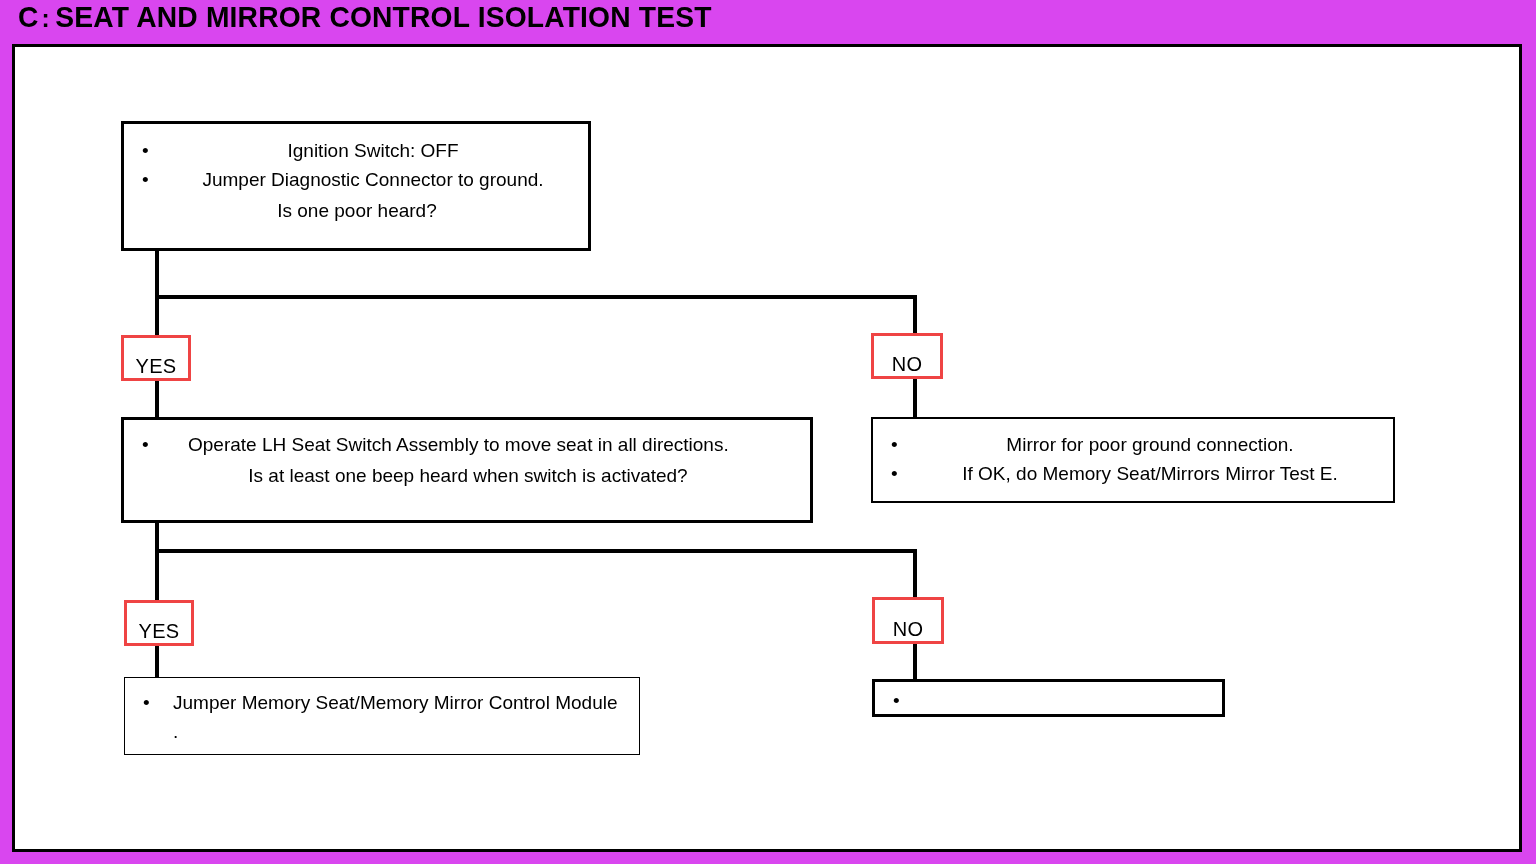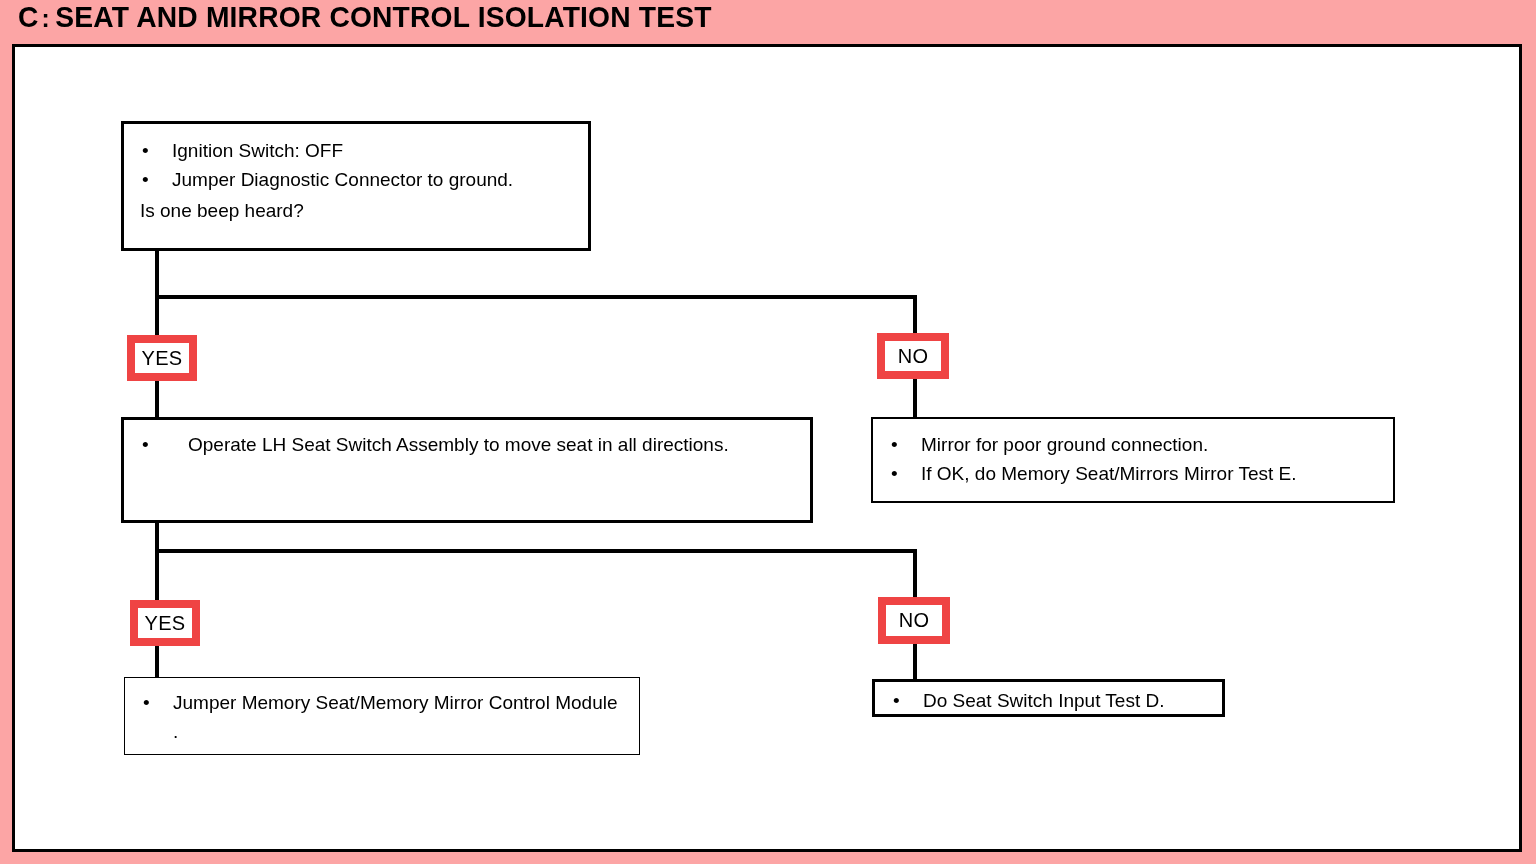--- a/index.html
+++ b/index.html
@@ -9,21 +9,21 @@
     background: #ffffff;
   }
   body {
     font-family: "Liberation Sans", sans-serif;
     color: #000000;
   }
   #page {
     position: relative;
     width: 1536px;
     height: 864px;
-    background: #fca5a5;
+    background: #d946ef;
     overflow: hidden;
     text-decoration: underline;
   }
 
   
   #title {
     position: absolute;
     left: 18px;
     top: 0px;
     width: 1000px;
@@ -60,28 +60,27 @@
     border: 3px solid #000000;
   }
   .box.thin { border: 2px solid #000000; }
   .box.faint { border: 1px solid #000000; }
 
   
   .label-box {
     position: absolute;
     box-sizing: border-box;
     background: #ffffff;
-    border: 8px solid #ef4444;
+    border: 3px solid #ef4444;
     display: flex;
-    align-items: center;
+    align-items: flex-end;
     justify-content: center;
     font-size: 20px;
     font-weight: normal;
     letter-spacing: 0.3px;
-    margin-left: 6px;
   }
 
   
   .vline {
     position: absolute;
     background: #000000;
     width: 4px;
   }
   .hline {
     position: absolute;
@@ -116,21 +115,21 @@
   .bullet-text.justify {
     text-align: justify;
     text-align-last: left;
     margin-left: 16px;
   }
   .question {
     margin-top: 2px;
     padding-left: 2px;
   }
 
-  .nowrap { white-space: nowrap; }
+  .nowrap { white-space: nowrap; text-align: center; }
 </style>
 </head>
 <body>
 
 <div id="page">
 
   <div id="title">
     <span class="t-letter">C</span><span class="t-colon">:</span><span class="t-main">SEAT AND MIRROR CONTROL ISOLATION TEST</span>
   </div>
 
@@ -157,37 +156,38 @@
     <div class="box" style="left:106px; top:74px; width:470px; height:130px;">
       <div class="content">
         <div class="bullet-row">
           <span class="bullet-dot">•</span>
           <span class="bullet-text nowrap">Ignition Switch:  OFF</span>
         </div>
         <div class="bullet-row">
           <span class="bullet-dot">•</span>
           <span class="bullet-text nowrap">Jumper Diagnostic Connector to ground.</span>
         </div>
-        <div class="question nowrap">Is one beep heard?</div>
+        <div class="question nowrap">Is one poor heard?</div>
       </div>
     </div>
 
     <div class="label-box" style="left:106px; top:288px; width:70px; height:46px;">
       <span>YES</span>
     </div>
     <div class="label-box" style="left:856px; top:286px; width:72px; height:46px;">
       <span>NO</span>
     </div>
 
     <div class="box" style="left:106px; top:370px; width:692px; height:106px;">
       <div class="content" style="padding-top:10px;">
         <div class="bullet-row">
           <span class="bullet-dot">•</span>
           <span class="bullet-text justify">Operate LH Seat Switch Assembly to move seat in all directions.</span>
         </div>
+        <div class="question nowrap">Is at least one beep heard when switch is activated?</div>
       </div>
     </div>
 
     <div class="box thin" style="left:856px; top:370px; width:524px; height:86px;">
       <div class="content" style="padding-top:11px;">
         <div class="bullet-row">
           <span class="bullet-dot">•</span>
           <span class="bullet-text nowrap">Mirror for poor ground connection.</span>
         </div>
         <div class="bullet-row">
@@ -210,19 +210,18 @@
           <span class="bullet-dot">•</span>
           <span class="bullet-text">Jumper Memory Seat/Memory Mirror Control Module .</span>
         </div>
       </div>
     </div>
 
     <div class="box" style="left:857px; top:632px; width:353px; height:38px;">
       <div class="content" style="padding:4px 10px 4px 14px;">
         <div class="bullet-row">
           <span class="bullet-dot">•</span>
-          <span class="bullet-text nowrap">Do Seat Switch Input Test D.</span>
         </div>
       </div>
     </div>
 
   </div>
 </div>
 
 </body></html>

